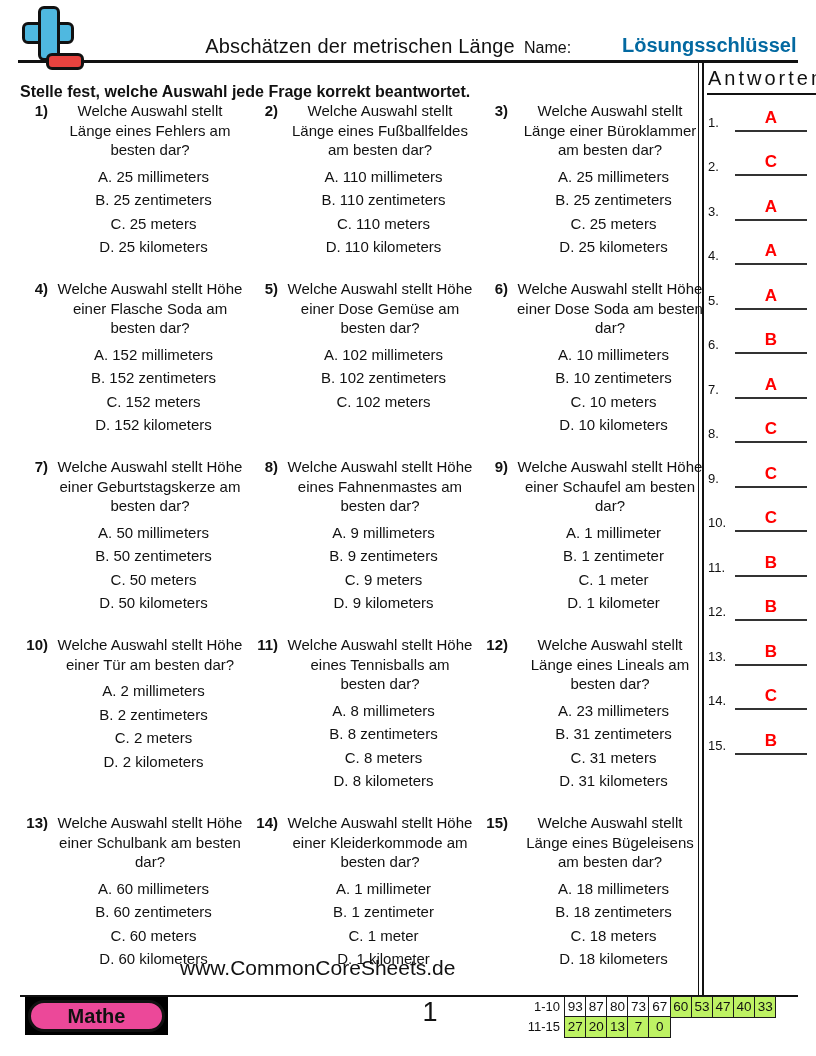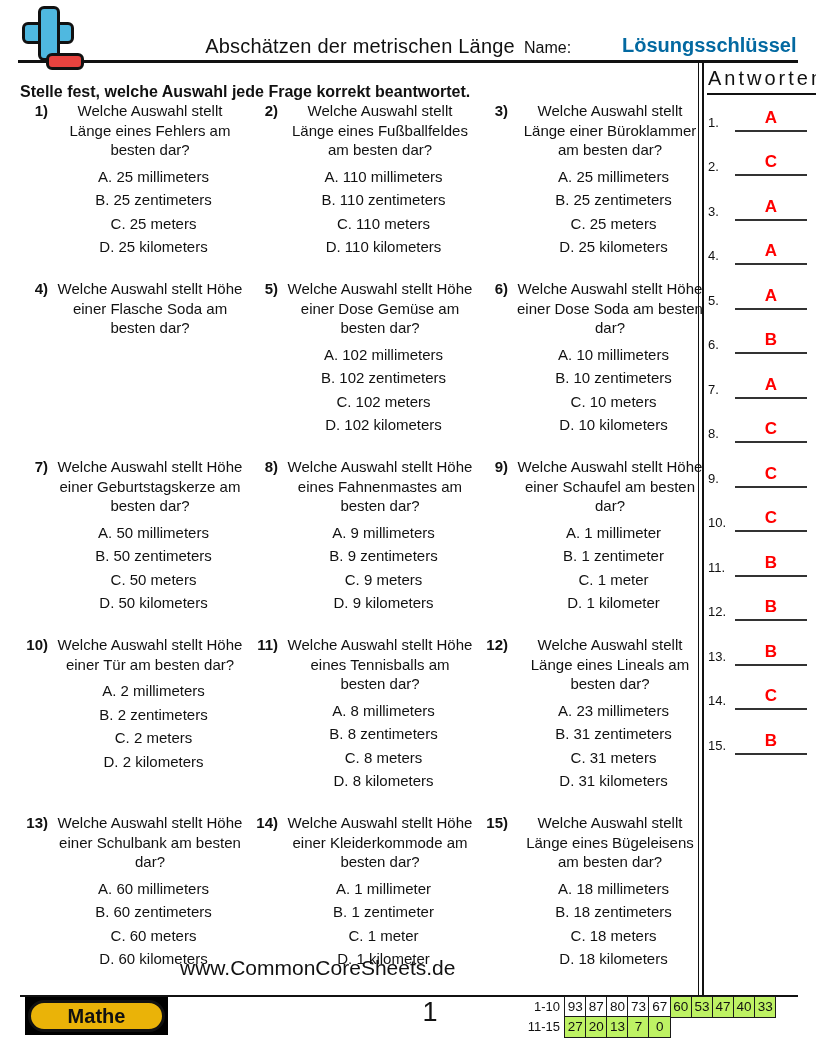--- a/index.html
+++ b/index.html
@@ -44,21 +44,21 @@
   .q-num{width:28px;text-align:right;font-size:15px;font-weight:bold;margin-right:9px;
          line-height:19.5px;flex:0 0 auto;}
   .q-body{flex:1 1 auto;text-align:center;}
   .q-text{font-size:15px;line-height:19.5px;max-width:186px;}
   .choices{margin-top:7px;}
   .choice{font-size:15px;line-height:19px;margin-bottom:4.5px;white-space:nowrap;}
 
   
   .ftr-line{position:absolute;left:20px;top:995px;width:778px;border-top:2px solid #111;}
   .badge-bar{position:absolute;left:25px;top:997px;width:143px;height:38px;background:#000;}
-  .badge-pill{position:absolute;left:3px;top:3px;right:3px;bottom:3px;background:#eab308;
+  .badge-pill{position:absolute;left:3px;top:3px;right:3px;bottom:3px;background:#ec4899;
               border:3px solid #111;border-radius:17px;box-sizing:border-box;
               display:flex;align-items:center;justify-content:center;
               font-size:20px;font-weight:bold;color:#111;}
   .website{position:absolute;left:180px;top:956px;font-size:21px;}
   .page-num{position:absolute;left:400px;top:997px;width:60px;text-align:center;font-size:27px;}
   .score-table{position:absolute;left:520px;top:996px;}
   .score-row{display:flex;align-items:stretch;height:21.5px;margin-top:-1.4px;}
   .score-row:first-child{margin-top:0;}
   .score-label{width:40px;text-align:right;padding-right:4px;font-size:13px;
                display:flex;align-items:center;justify-content:flex-end;}
@@ -217,32 +217,37 @@
             <div class="choice">C. 25 meters</div>
             <div class="choice">D. 25 kilometers</div>
           </div>
     </div>
   </div>
 
   <div class="q">
     <div class="q-num">4)</div>
     <div class="q-body">
       <div class="q-text">Welche Auswahl stellt Höhe einer Flasche Soda am besten dar?</div>
+      <div class="choices">
+            <div class="choice">A. 152 millimeters</div>
+            <div class="choice">B. 152 zentimeters</div>
+            <div class="choice">C. 152 meters</div>
+            <div class="choice">D. 152 kilometers</div>
+          </div>
     </div>
   </div>
 
   <div class="q">
     <div class="q-num">5)</div>
     <div class="q-body">
       <div class="q-text">Welche Auswahl stellt Höhe einer Dose Gemüse am besten dar?</div>
       <div class="choices">
             <div class="choice">A. 102 millimeters</div>
             <div class="choice">B. 102 zentimeters</div>
             <div class="choice">C. 102 meters</div>
-            <div class="choice">D. 102 kilometers</div>
           </div>
     </div>
   </div>
 
   <div class="q">
     <div class="q-num">6)</div>
     <div class="q-body">
       <div class="q-text">Welche Auswahl stellt Höhe einer Dose Soda am besten dar?</div>
       <div class="choices">
             <div class="choice">A. 10 millimeters</div>

